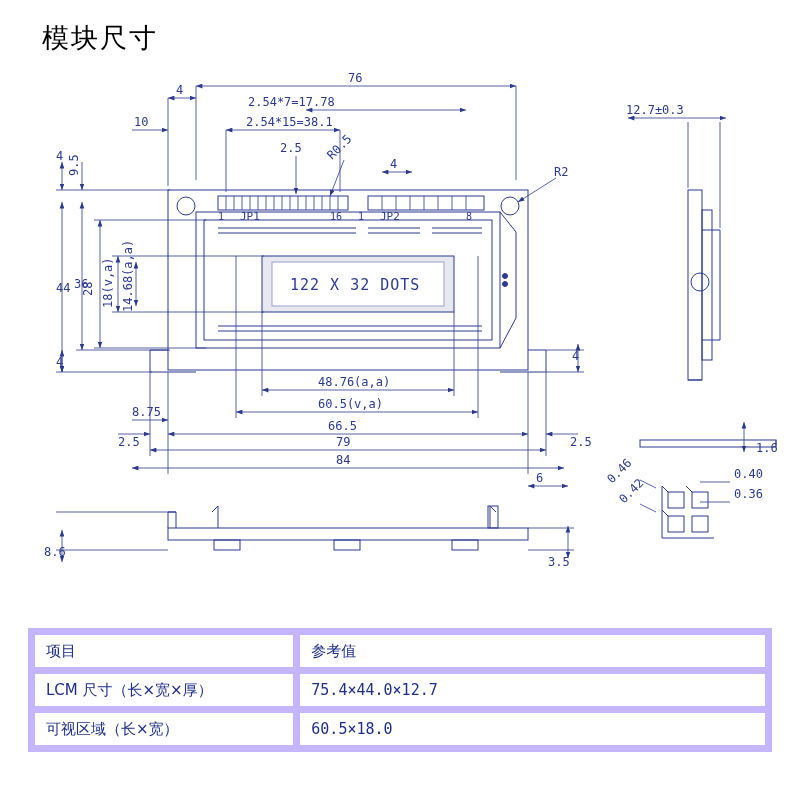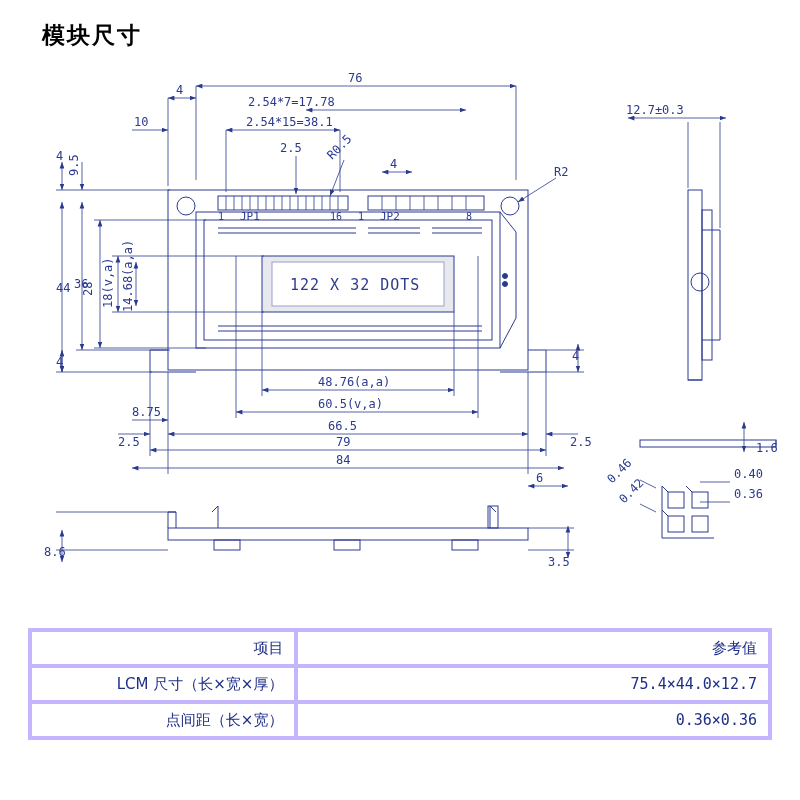--- a/index.html
+++ b/index.html
@@ -7,43 +7,43 @@
     width:800px;height:800px;
     background:#ffffff;
     font-family:"Liberation Sans", sans-serif;
     color:#2b3a8f;
     position:relative;
     overflow:hidden;
   }
   #page-title{
     position:absolute;
     left:42px; top:20px;
-    font-size:23px;
-    font-weight:bold;
+    font-size:27px;
+    font-weight:normal;
     color:#000000;
     letter-spacing:2px;
     font-family:"DejaVu Sans", sans-serif;
   }
   #drawing{
     position:absolute;
     left:0; top:60px;
     width:634px; height:560px;
   }
   #spec-table{
     position:absolute;
     left:28px; top:628px;
     width:744px;
     border-collapse:collapse;
     font-size:15px;
     color:#1f2f86;
     font-family:"DejaVu Sans", sans-serif;
   }
   #spec-table th, #spec-table td{
-    border:4px solid #c4b5fd;
-    text-align:right;
+    border:7px solid #c4b5fd;
+    text-align:left;
     padding:5px 11px;
     height:22px;
     font-weight:normal;
   }
   #spec-table th{ font-weight:normal; }
   #spec-table .col-item{ width:36%; }
   #spec-table .col-val{ width:64%; }
   .num{ font-family:"DejaVu Sans Mono", monospace; }
 </style>
 </head>
@@ -298,17 +298,17 @@
       <th class="col-item">项目</th>
       <th class="col-val">参考值</th>
     </tr>
   </thead>
   <tbody>
     <tr>
       <td>LCM 尺寸（长×宽×厚）</td>
       <td class="num">75.4×44.0×12.7</td>
     </tr>
     <tr>
-      <td>点间距（长×宽）</td>
-      <td class="num">0.36×0.36</td>
+      <td>可视区域（长×宽）</td>
+      <td class="num">60.5×18.0</td>
     </tr>
   </tbody>
 </table>
 
 </body></html>

